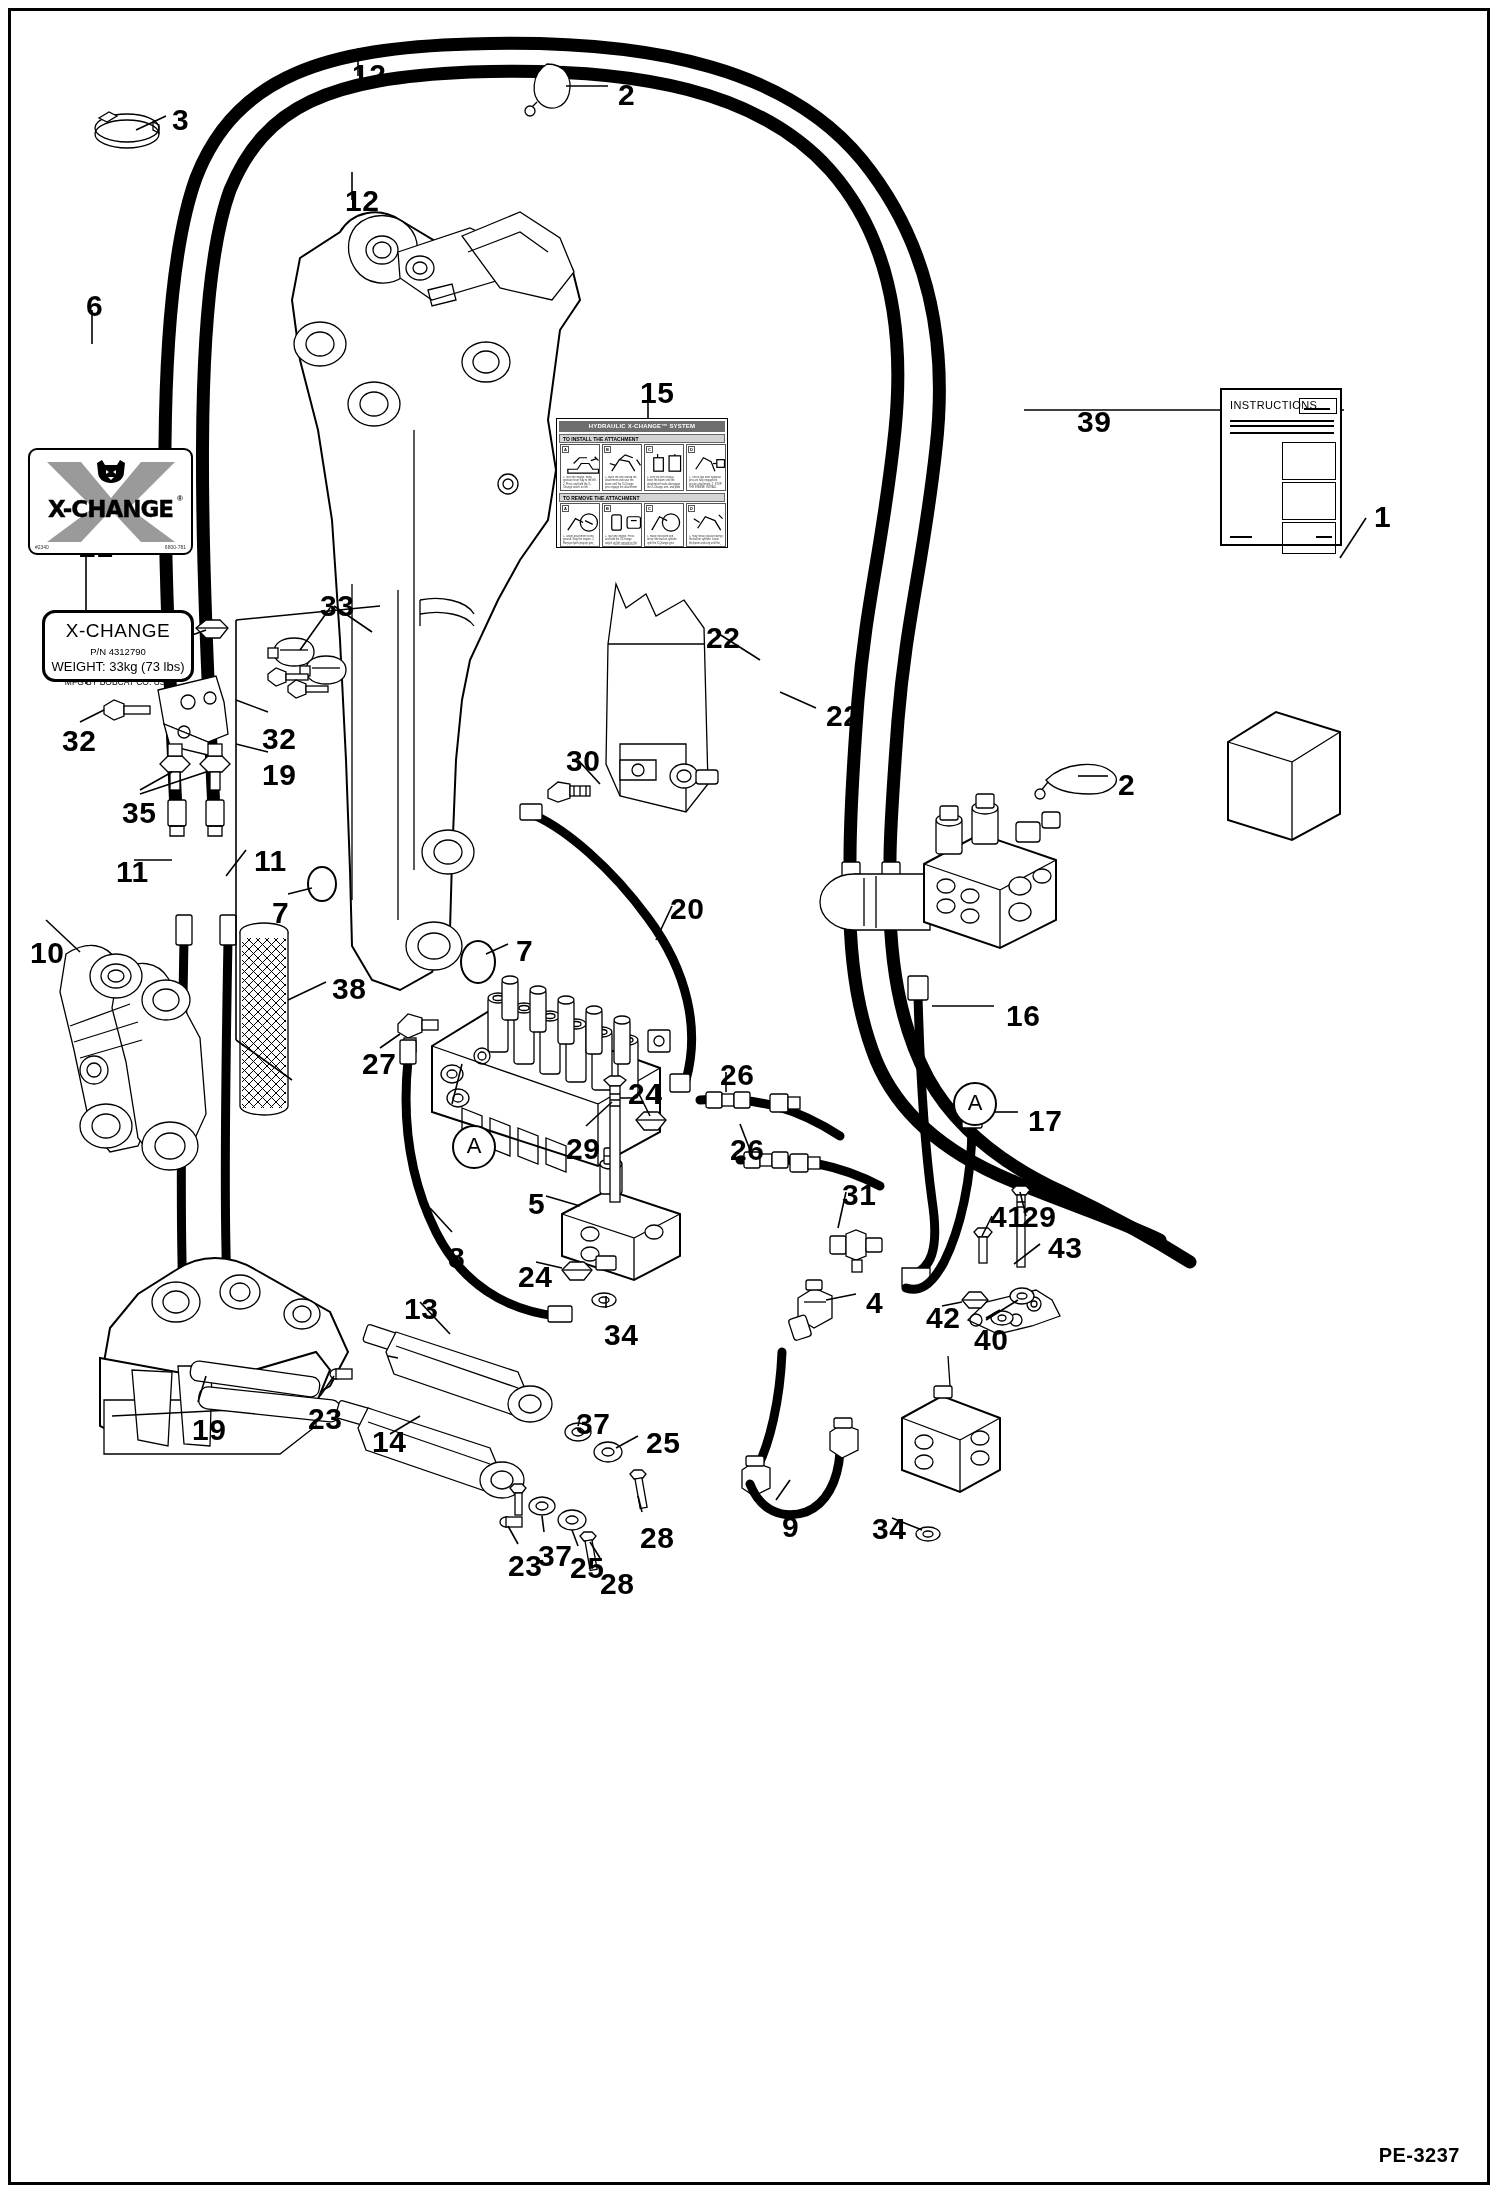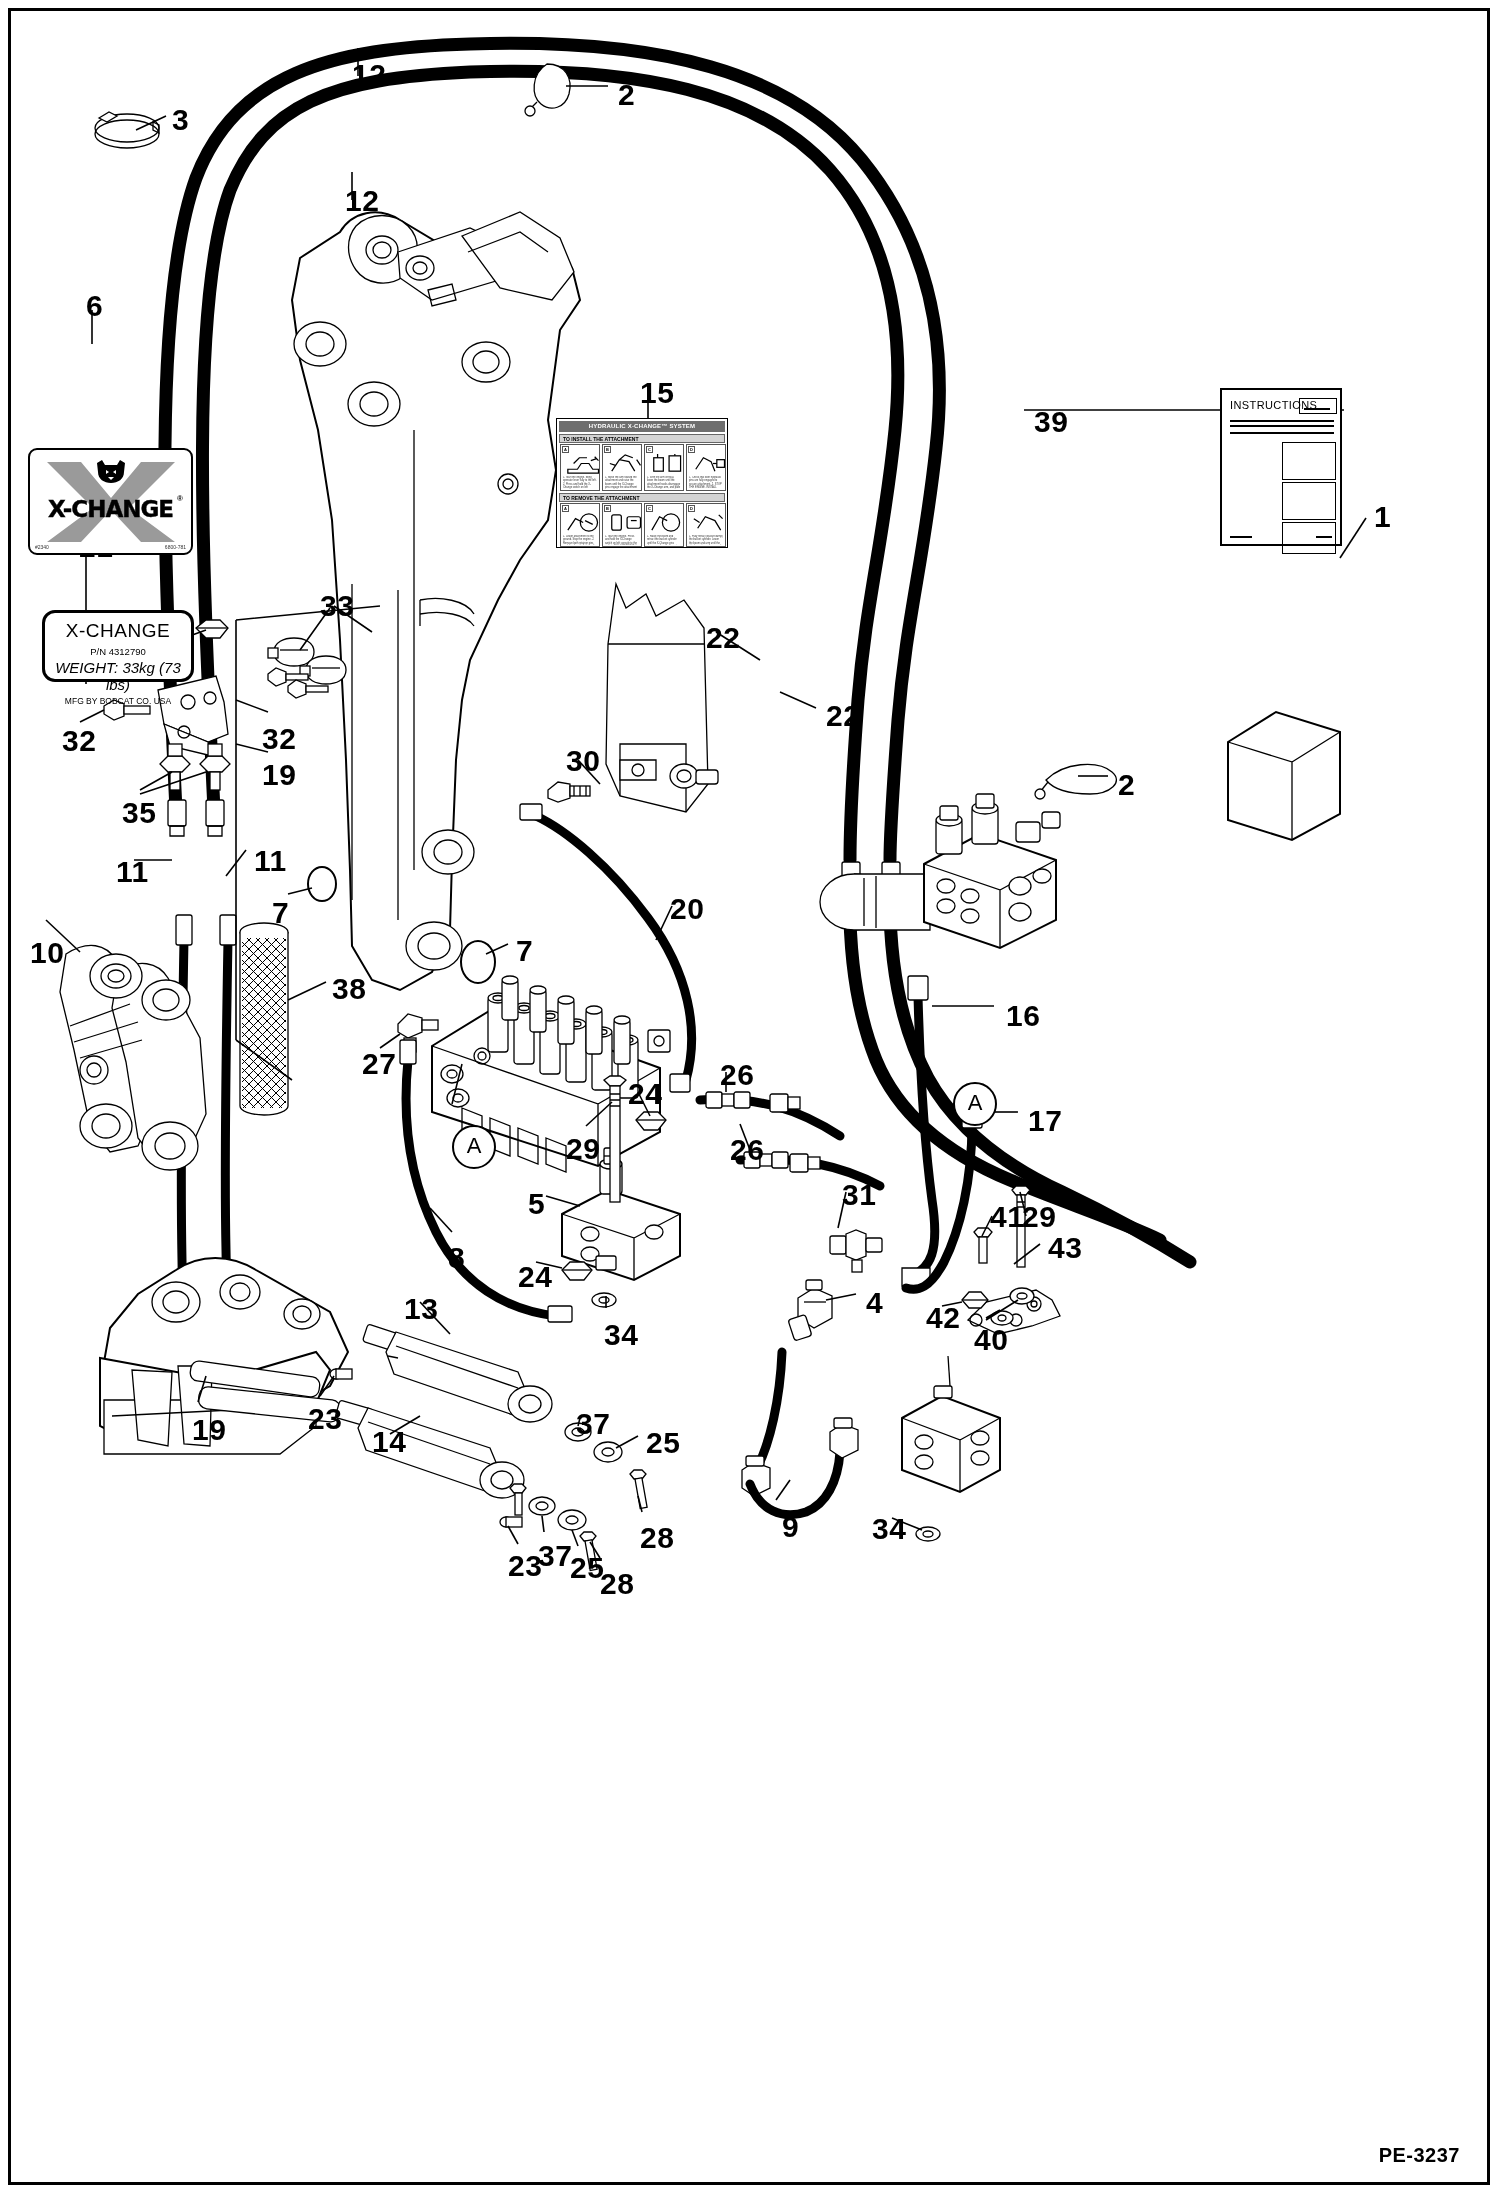--- a/index.html
+++ b/index.html
@@ -64,21 +64,21 @@
     width:34px;height:26px;
   }
 
   #weight-label{
     left:42px;top:610px;width:152px;height:72px;
     border-radius:13px;border:3px solid #000;
     text-align:center;
   }
   #weight-label .wl1{font-size:19px;margin-top:7px;letter-spacing:0.5px;}
   #weight-label .wl2{font-size:9.5px;margin-top:4px;}
-  #weight-label .wl3{font-size:15px;margin-top:2px;font-style:italic;}
+  #weight-label .wl3{font-size:13px;margin-top:2px;}
   #weight-label .wl4{font-size:8.5px;margin-top:3px;}
 
   #instructions-decal{
     left:1220px;top:388px;width:122px;height:158px;
     border:2px solid #000;
   }
   #instructions-decal .ititle{
     position:absolute;left:8px;top:9px;font-size:11px;letter-spacing:0.4px;
     font-family:"Liberation Sans",sans-serif;
   }
@@ -818,21 +818,21 @@
       <div class="cal" style="left: 62px; top: 726px;">32</div>
       <div class="cal" style="left: 262px; top: 724px;">32</div>
       <div class="cal" style="left: 320px; top: 591px;">33</div>
       <div class="cal" style="left: 604px; top: 1320px;">34</div>
       <div class="cal" style="left: 872px; top: 1514px;">34</div>
       <div class="cal" style="left: 122px; top: 798px;">35</div>
       <div class="cal" style="left: 126px; top: 652px;">36</div>
       <div class="cal" style="left: 576px; top: 1409px;">37</div>
       <div class="cal" style="left: 538px; top: 1541px;">37</div>
       <div class="cal" style="left: 332px; top: 974px;">38</div>
-      <div class="cal" style="left: 1034px; top: 407px;">39</div>
+      <div class="cal" style="left: 1077px; top: 407px;">39</div>
       <div class="cal" style="left: 974px; top: 1325px;">40</div>
       <div class="cal" style="left: 990px; top: 1202px;">41</div>
       <div class="cal" style="left: 926px; top: 1303px;">42</div>
       <div class="cal" style="left: 1048px; top: 1233px;">43</div>
     </div>
 
   <div id="circles">
       <div class="circA" style="left: 452px; top: 1125px;">A</div>
       <div class="circA" style="left: 953px; top: 1082px;">A</div>
     </div>

